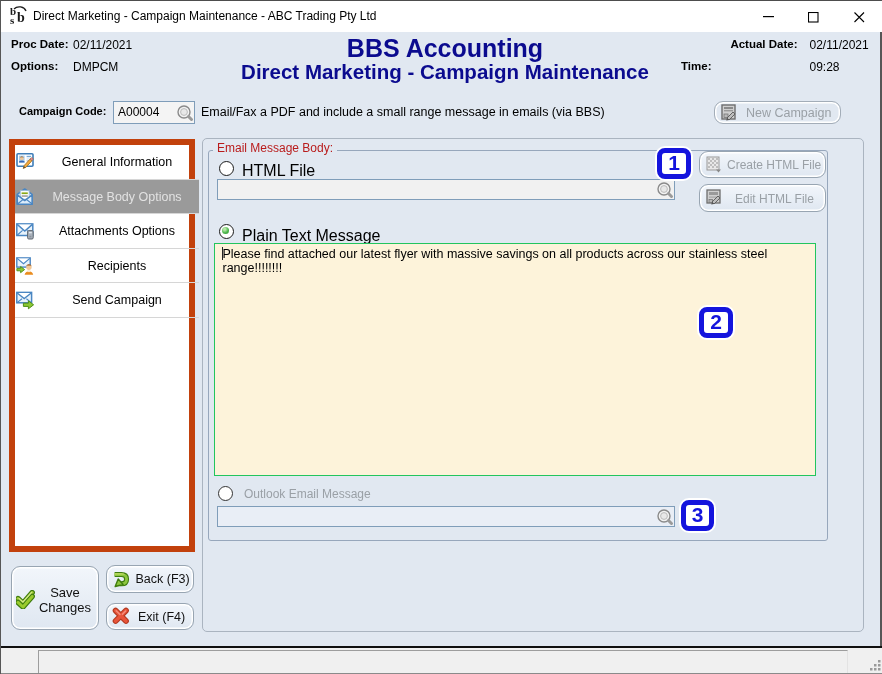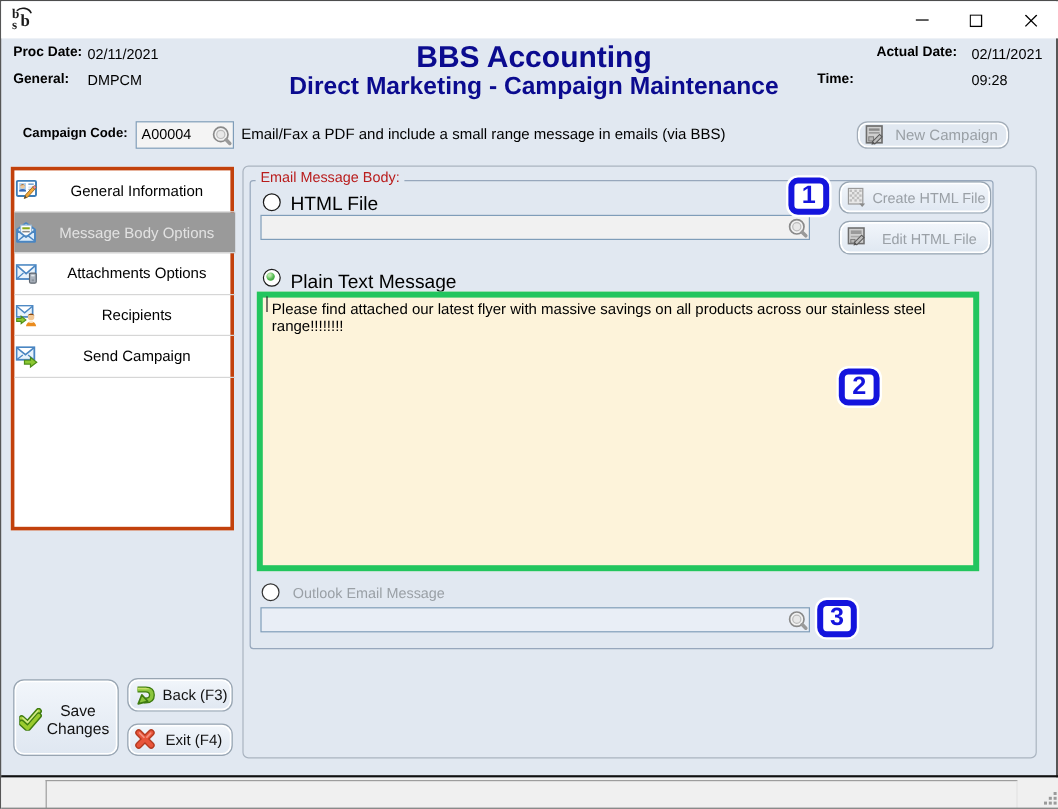--- a/index.html
+++ b/index.html
@@ -18,22 +18,22 @@
              font-size:25px;line-height:22px;font-weight:bold;color:#0b0b8f;}
   #bbs-sub{position:absolute;left:3px;top:61px;width:882px;text-align:center;
            font-size:20.5px;line-height:19px;font-weight:bold;color:#0b0b8f;}
   
   .field{position:absolute;box-sizing:border-box;border:1px solid #7f9db9;}
   
   .btn{position:absolute;box-sizing:border-box;border:1px solid #98a5b2;border-radius:9px;
        background:linear-gradient(#f2f6fb,#dfe7f1);box-shadow:0 0 0 1.5px #ffffff inset;}
   .btn-label-gray{position:absolute;font-size:13px;color:#9aa0a6;}
   
-  #sidebar{position:absolute;left:8px;top:138px;width:186px;height:303px;background:#ffffff;
-           border:3px solid #c2410c;box-sizing:border-box;}
+  #sidebar{position:absolute;left:8px;top:138px;width:186px;height:413px;background:#ffffff;
+           border:6px solid #c2410c;box-sizing:border-box;}
   .srow{position:absolute;left:0;width:184px;height:34.5px;border-bottom:1px solid #d6d6d6;box-sizing:border-box;}
   .srow .txt{position:absolute;left:20px;right:0;top:10px;text-align:center;font-size:12.5px;color:#000;}
   .srow svg{position:absolute;left:0.5px;top:8px;}
   #srow2{background:#9a9a9a;}
   #srow2 .txt{color:#e2e2e2;}
   
   #mainpanel{position:absolute;left:201px;top:137px;width:662px;height:494px;
              border:1px solid #aab4c0;border-radius:5px;box-sizing:border-box;}
   #groupbox{position:absolute;left:207px;top:149px;width:620px;height:391px;
             border:1px solid #97a7bc;border-radius:3px;box-sizing:border-box;}
@@ -45,53 +45,54 @@
   .radio .dot{position:absolute;left:2.2px;top:2.2px;width:7px;height:7px;border-radius:50%;
               background:radial-gradient(circle at 38% 32%, #b8e8a8 15%, #4db84d 55%, #2e8e2e);}
   .rlabel{position:absolute;font-size:16px;color:#000;}
   .rlabel-gray{position:absolute;font-size:12.5px;color:#9aa0a6;}
   
   .marker{position:absolute;box-sizing:border-box;background:#fff;border:5px solid #1414dd;
           border-radius:8px;box-shadow:0 0 0 2px #ffffff;color:#1414dd;font-size:21px;
           font-weight:bold;text-align:center;}
   
   #bigtext{position:absolute;left:213px;top:242px;width:602px;height:233px;background:#fdf3da;
-           border:5px solid #22c55e;box-sizing:border-box;font-size:12.5px;color:#000;
+           border:1px solid #22c55e;box-sizing:border-box;font-size:12.5px;color:#000;
            line-height:14px;padding:2.5px 8px 0 7.5px;}
   
   #blackline{position:absolute;left:0px;top:645px;width:882px;height:2px;background:#101010;}
   #statusbar{position:absolute;left:0px;top:647px;width:882px;height:27px;background:#f0f0f0;}
   #statuspanel{position:absolute;left:37px;top:2px;width:808px;height:26px;background:#f0f0f0;
                border-top:1px solid #9d9d9d;border-left:1px solid #9d9d9d;border-right:1px solid #e3e3e3;}
 </style>
 </head>
 <body>
 <div id="win">
 
   <div id="titlebar">
     <svg class="abs" style="left:9px;top:4px" width="20" height="20" viewBox="0 0 20 20">
       <text x="0" y="10" font-family="Liberation Serif" font-size="11" font-weight="bold" fill="#1a1a1a">b</text>
       <text x="0" y="19" font-family="Liberation Serif" font-size="11" font-weight="bold" fill="#1a1a1a">s</text>
       <text x="7" y="17" font-family="Liberation Serif" font-size="14" font-weight="bold" fill="#1a1a1a">b</text>
       <path d="M4,4 A7,6 0 0 1 16,6" fill="none" stroke="#1a1a1a" stroke-width="1.3"></path>
     </svg>
+    <div id="title-text">Direct Marketing - Campaign Maintenance - ABC Trading Pty Ltd</div>
     <svg class="abs" style="left:762px;top:15px" width="11" height="2">
         <rect width="11" height="1.2" fill="#000"></rect>
       </svg>
     <svg class="abs" style="left:807px;top:11px" width="11" height="11">
         <rect x="0.5" y="0.5" width="9.5" height="9.5" fill="none" stroke="#000" stroke-width="1.1"></rect>
       </svg>
     <svg class="abs" style="left:853px;top:11px" width="11" height="11">
       <path d="M0.5,0.5 L10,10 M10,0.5 L0.5,10" stroke="#000" stroke-width="1.1"></path>
     </svg>
   </div>
 
   <div class="abs hlabel" style="left:10px;top:37px">Proc Date:</div>
   <div class="abs hval" style="left:72px;top:36.5px">02/11/2021</div>
-  <div class="abs hlabel" style="left:10px;top:59px">General:</div>
+  <div class="abs hlabel" style="left:10px;top:59px">Options:</div>
   <div class="abs hval" style="left:72px;top:58.5px">DMPCM</div>
   <div id="bbs-title">BBS Accounting</div>
   <div id="bbs-sub">Direct Marketing - Campaign Maintenance</div>
   <div class="abs hlabel" style="left:680px;top:37px;width:116.5px;text-align:right">Actual Date:</div>
   <div class="abs hval" style="left:808.5px;top:36.5px">02/11/2021</div>
   <div class="abs hlabel" style="left:680px;top:59px;width:116.5px;text-align:left">Time:</div>
   <div class="abs hval" style="left:808.5px;top:58.5px">09:28</div>
 
   <div class="abs hlabel" style="left:18px;top:104px;font-size:11px">Campaign Code:</div>
   <div class="field" style="left:112px;top:100px;width:82px;height:23px;background:#f4f4f4;border-color:#7f9db9"></div>

